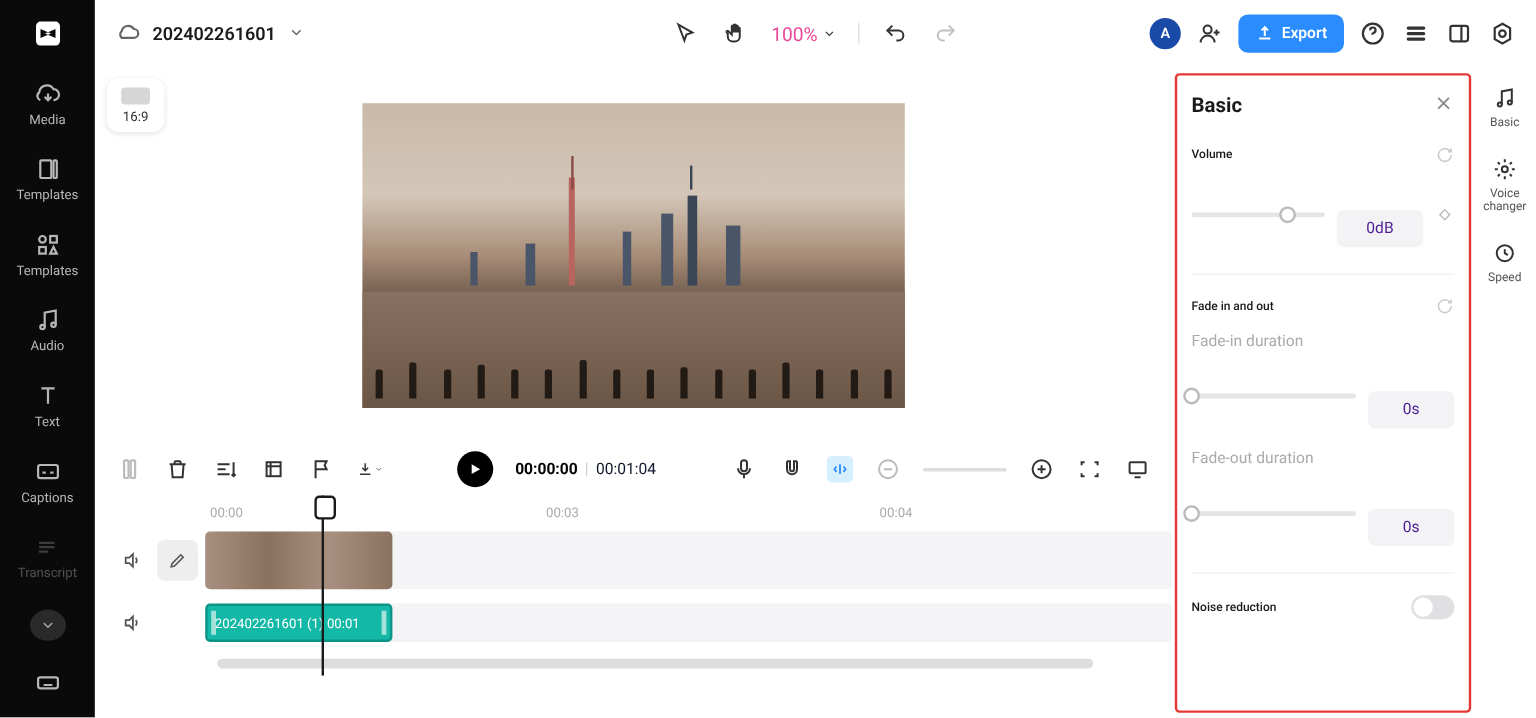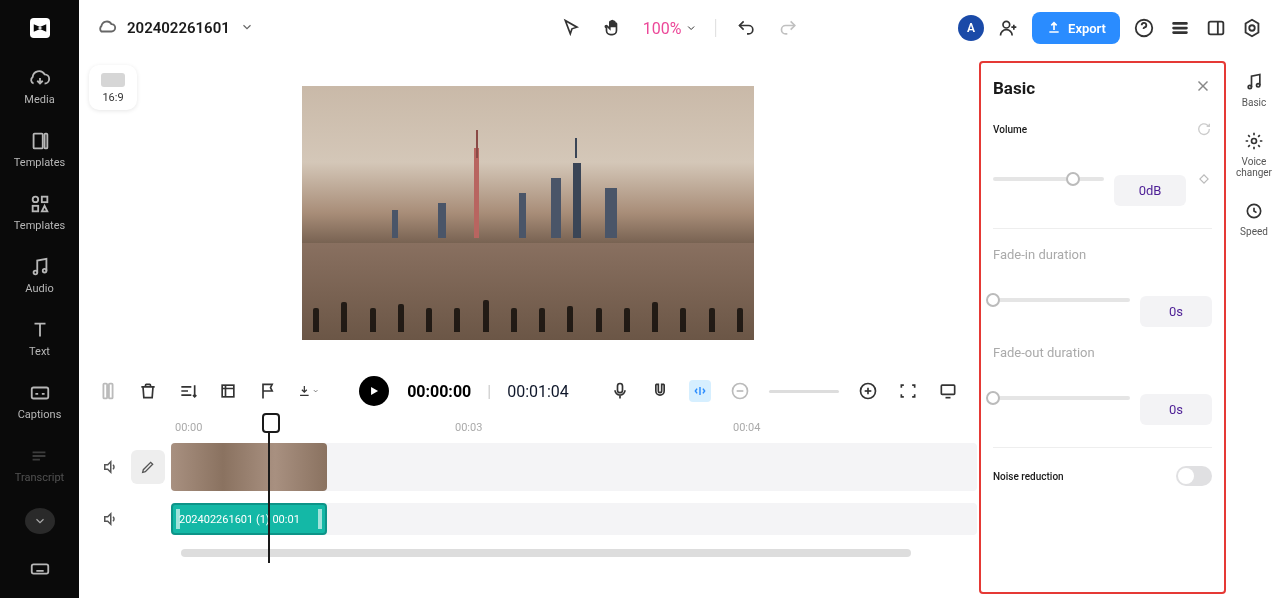--- a/index.html
+++ b/index.html
@@ -64,21 +64,21 @@
     
     .right-rail { width: 52px; display: flex; flex-direction: column; align-items: center; padding-top: 14px; gap: 22px; }
     .rr-item { display: flex; flex-direction: column; align-items: center; gap: 4px; cursor: pointer; }
     .rr-icon { width: 22px; height: 22px; color: #333; display: flex; align-items:center; justify-content:center; }
     .rr-label { font-size: 10px; color: #555; text-align: center; line-height: 1.1; }
     
     .timeline-controls { height: 44px; display: flex; align-items: center; padding: 0 18px; gap: 18px; }
     .tl-btn { width: 22px; height: 22px; color: #333; display: flex; align-items:center; justify-content:center; cursor: pointer; }
     .tl-btn.light { color: #bbb; }
     .tl-play { width: 30px; height: 30px; border-radius: 50%; background: #000; display:flex; align-items:center; justify-content:center; cursor:pointer; margin-left: auto; }
-    .tl-time { font-size: 16px; display: flex; gap: 16px; justify-content: space-between; }
+    .tl-time { font-size: 13px; display: flex; gap: 6px; justify-content: space-between; }
     .tl-time .cur { font-weight: 700; color: #000; }
     .tl-time .dur { color: #0f172a; }
     .tl-btn.active { background: #d6efff; border-radius: 4px; padding: 4px; color: #2a8cff; }
     .tl-zoom-slider { width: 70px; height: 3px; background: #ddd; border-radius: 2px; }
     .tl-right-group { margin-left: auto; display: flex; gap: 18px; align-items: center; }
     
     .timeline { height: 185px; position: relative; padding-left: 16px; }
     .ruler { height: 30px; margin-left: 70px; position: relative; padding-top: 8px; }
     .ruler-tick { position: absolute; font-size: 11px; color: #aaa; }
     .playhead { position: absolute; left: 189px; top: 0; width: 2px; height: 150px; background: #1a1a1a; z-index: 5; }
@@ -470,20 +470,26 @@
                 <svg width="14" height="14" viewBox="0 0 24 24" fill="none" stroke="#bbb" stroke-width="2">
                   <rect x="7" y="7" width="10" height="10" transform="rotate(45 12 12)"></rect>
                 </svg>
               </span>
           </div>
         </div>
 
         <div class="pp-divider"></div>
 
         <div class="pp-section">
+          <div class="pp-sec-head">
+            <span class="pp-sec-title">Fade in and out</span>
+            <span class="pp-reset"><svg width="16" height="16" viewBox="0 0 24 24" fill="none" stroke="#ccc" stroke-width="2">
+                  <path d="M20 12a8 8 0 1 1-3-6l3 2M20 4v4h-4"></path>
+                </svg></span>
+          </div>
           <div class="pp-sublabel">Fade-in duration</div>
           <div class="pp-slider-row" style="margin-bottom:18px">
             <div class="pp-slider">
               <div class="pp-slider-thumb" style="left:0%"></div>
             </div>
             <div class="pp-value">0s</div>
           </div>
           <div class="pp-sublabel">Fade-out duration</div>
           <div class="pp-slider-row">
             <div class="pp-slider">

